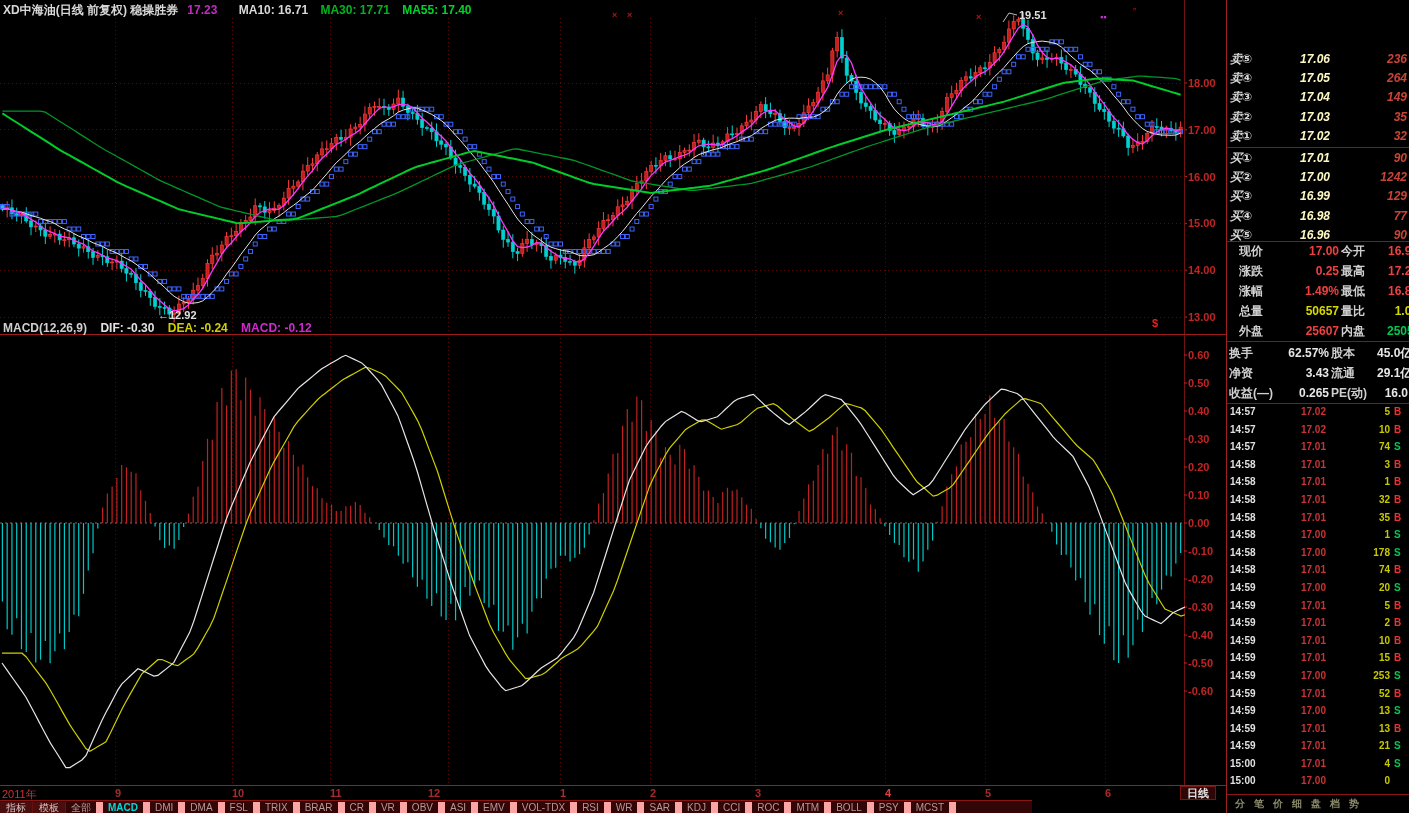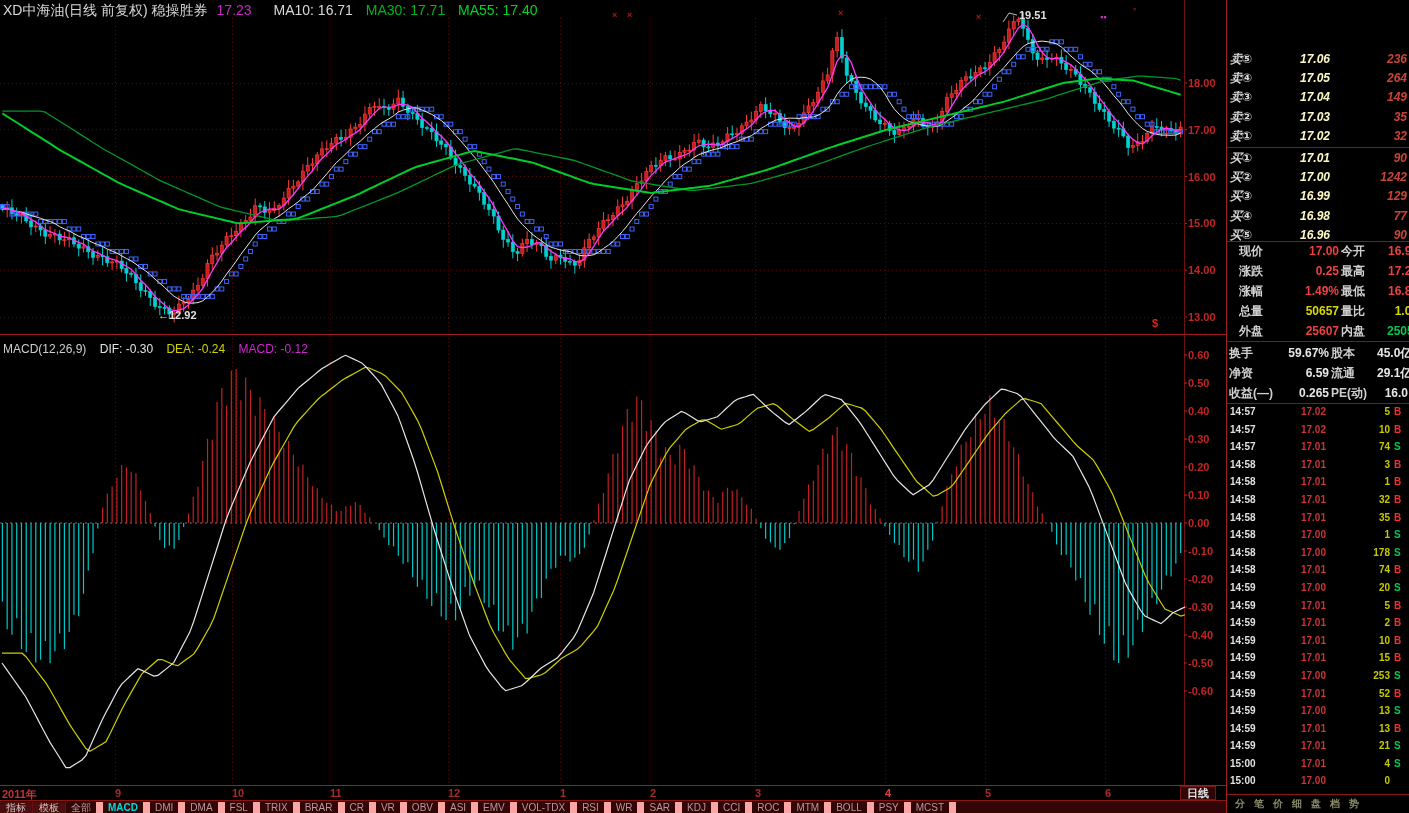--- a/index.html
+++ b/index.html
@@ -1,36 +1,36 @@
 <!DOCTYPE html>
 <html><head>
 <meta charset="utf-8">
 <style>
   html,body{margin:0;padding:0;background:#000;}
   #app{position:relative;width:1409px;height:813px;background:#000;overflow:hidden;
        font-family:"Liberation Sans","DejaVu Sans",sans-serif;-webkit-font-smoothing:none;}
   svg{position:absolute;left:0;top:0;}
   
-  #title-bar{position:absolute;left:3px;top:2px;font-size:14px;font-weight:400;z-index:3;white-space:nowrap;}
+  #title-bar{position:absolute;left:3px;top:2px;font-size:12px;font-weight:700;z-index:3;white-space:nowrap;}
   #title-bar span{margin-right:9px;}
   .t-title{color:#d8d8d8;} .t-val{color:#c22ac2;} .t-ma10{color:#d8d8d8;}
   .t-ma30{color:#00b41e;} .t-ma55{color:#00d42a;}
   
-  #macd-header{position:absolute;left:3px;top:342px;font-size:12px;font-weight:400;z-index:3;white-space:nowrap;}
+  #macd-header{position:absolute;left:3px;top:321px;font-size:12px;font-weight:700;z-index:3;white-space:nowrap;}
   #macd-header span{margin-right:10px;}
   .m-name{color:#cfcfcf;} .m-dif{color:#e2e2e2;} .m-dea{color:#cfcf00;} .m-macd{color:#cf29cf;}
   
   #xaxis{position:absolute;left:0;top:786px;width:1226px;height:14px;background:#000;z-index:2;}
-  #xaxis .yr{position:absolute;left:2px;top:1px;font-size:11px;font-weight:700;color:#c83232;}
+  #xaxis .yr{position:absolute;left:2px;top:1px;font-size:11px;font-weight:400;color:#c83232;}
   #xaxis .mo{position:absolute;top:1px;font-size:11px;font-weight:700;color:#a82a2a;}
   #xaxis .mo.bright{color:#e04040;}
   #period-box{position:absolute;left:1180px;top:0;height:12px;line-height:12px;padding:0 6px;
       font-size:11px;font-weight:700;color:#e0e0e0;background:#2e0606;border:1px solid #7a1414;}
   
-  #tabbar{position:absolute;left:0;top:800px;width:1408px;height:13px;background:#320606;
+  #tabbar{position:absolute;left:0;top:800px;width:1032px;height:13px;background:#320606;
       border-top:1px solid #8a1515;display:flex;align-items:center;z-index:2;font-size:10px;line-height:11px;}
   #tabbar .tab{padding:0 6px;color:#d8c8c8;background:#4a0e0e;border-right:1px solid #6a1010;height:12px;cursor:default;}
   #tabbar .item{padding:0 5px;color:#b89898;border-right:7px solid #fca5a5;height:12px;cursor:default;white-space:nowrap;}
   #tabbar .item.active{color:#00d8d8;font-weight:700;}
   
   #right-panel{position:absolute;left:1226px;top:0;width:183px;height:813px;background:#000;
       border-left:1px solid #a02020;z-index:2;font-weight:700;}
   #order-book{position:absolute;left:0;top:50px;width:183px;}
   .ob-row{display:grid;grid-template-columns:42px 58px 1fr;height:19.2px;line-height:19.2px;font-size:12px;padding-left:3px;font-style:italic;}
   .ob-label{color:#d8d8d8;} .ob-price{text-align:right;color:#fef9c3;} .ob-vol{text-align:right;color:#c94436;padding-right:3px;}
@@ -1147,21 +1147,21 @@
     <span class="m-dea">DEA: -0.24</span>
     <span class="m-macd">MACD: -0.12</span>
   </div>
 
   <div id="xaxis">
     <span class="yr">2011年</span>
     <div id="month-labels">
         <span class="mo" style="left: 115px;">9</span>
         <span class="mo" style="left: 232px;">10</span>
         <span class="mo" style="left: 330px;">11</span>
-        <span class="mo" style="left: 448px; text-align: right;">12</span>
+        <span class="mo" style="left: 428px; text-align: right;">12</span>
         <span class="mo" style="left: 560px;">1</span>
         <span class="mo" style="left: 650px;">2</span>
         <span class="mo" style="left: 755px;">3</span>
         <span class="mo bright" style="left: 885px;">4</span>
         <span class="mo" style="left: 985px;">5</span>
         <span class="mo" style="left: 1105px;">6</span>
       </div>
     <div id="period-box">日线</div>
   </div>
 
@@ -1277,27 +1277,27 @@
           <span class="q-label">外盘</span>
           <span class="q-val c-r">25607</span>
           <span class="q-label">内盘</span>
           <span class="q-val c-g">25050</span>
         </div>
       </div>
     <div class="panel-sep" style="top:341px"></div>
     <div id="quote-grid2">
         <div class="q-row">
           <span class="q-label">换手</span>
-          <span class="q-val c-w">59.67%</span>
+          <span class="q-val c-w">62.57%</span>
           <span class="q-label">股本</span>
           <span class="q-val c-w">45.0亿</span>
         </div>
         <div class="q-row">
           <span class="q-label">净资</span>
-          <span class="q-val c-w">6.59</span>
+          <span class="q-val c-w">3.43</span>
           <span class="q-label">流通</span>
           <span class="q-val c-w">29.1亿</span>
         </div>
         <div class="q-row">
           <span class="q-label">收益(—)</span>
           <span class="q-val c-w">0.265</span>
           <span class="q-label">PE(动)</span>
           <span class="q-val c-w">16.0</span>
         </div>
       </div>

